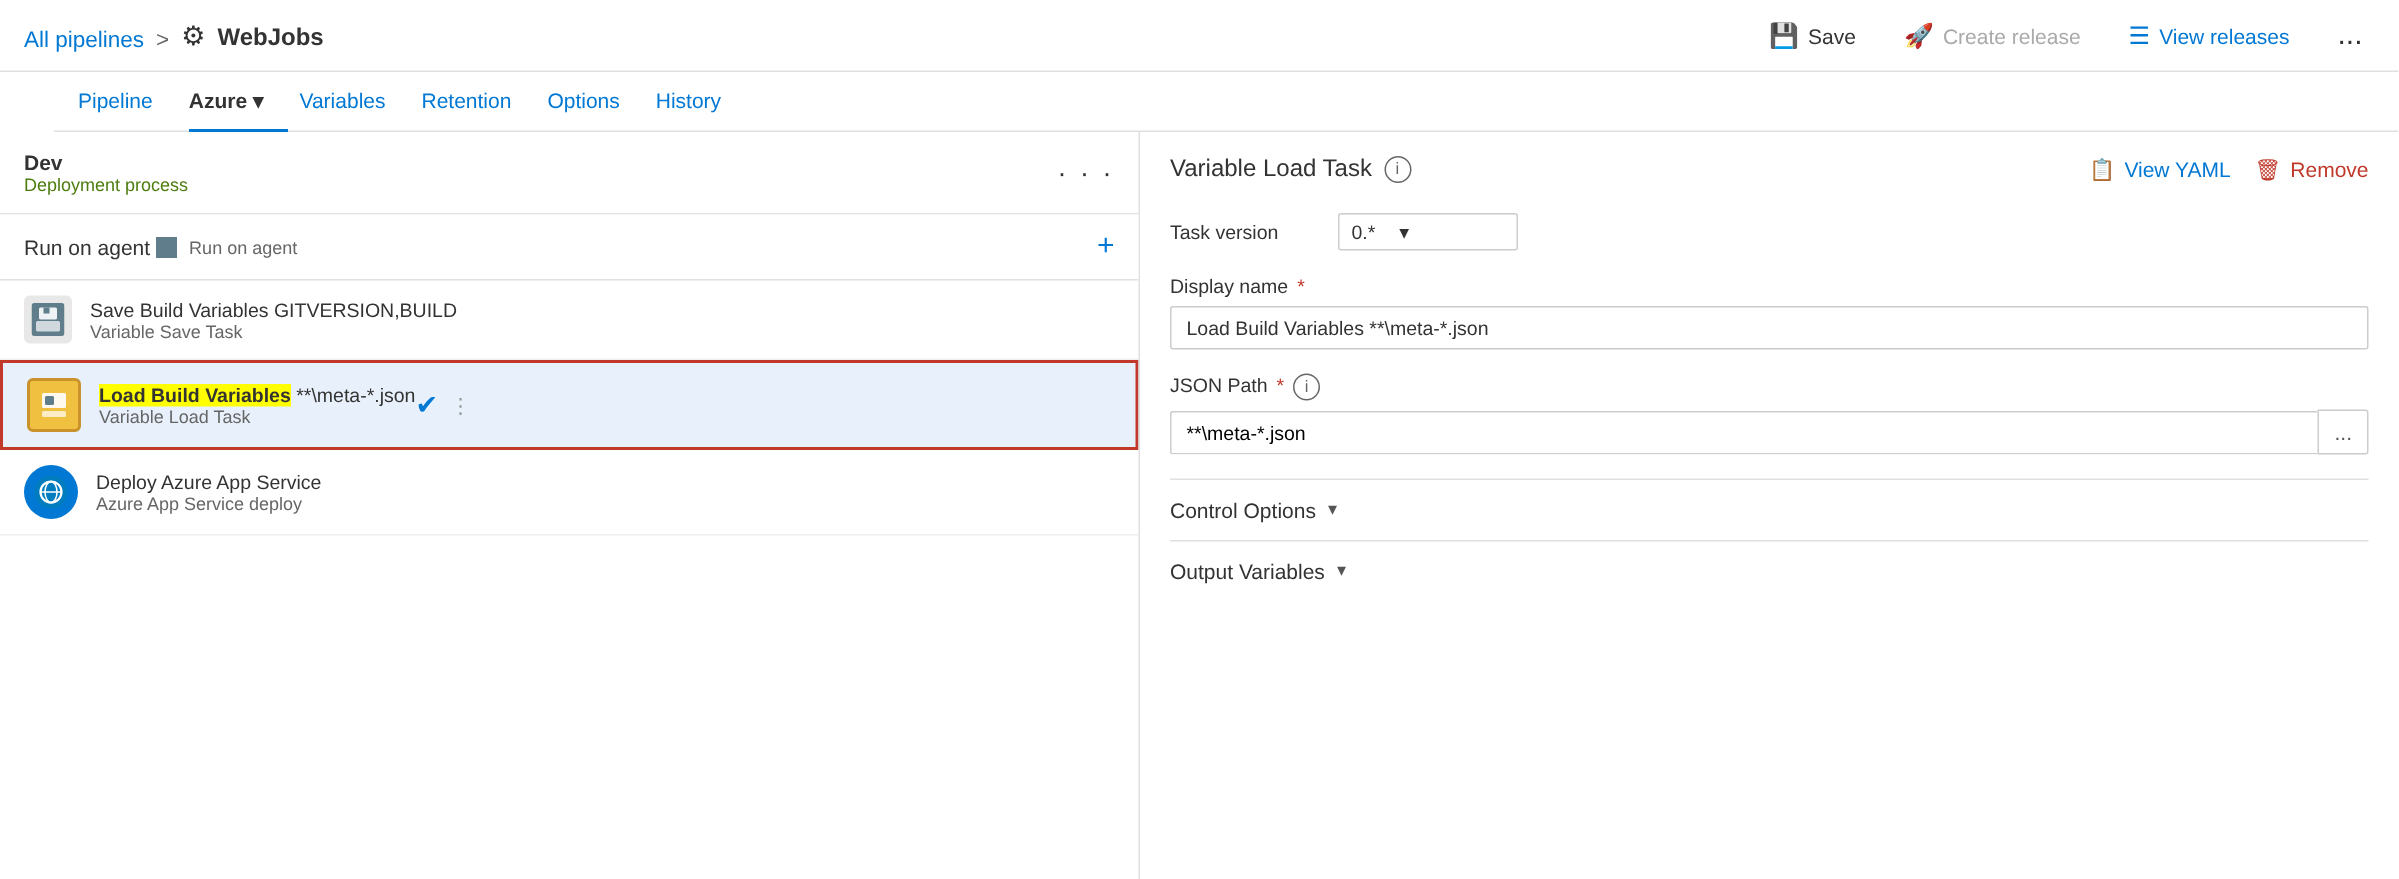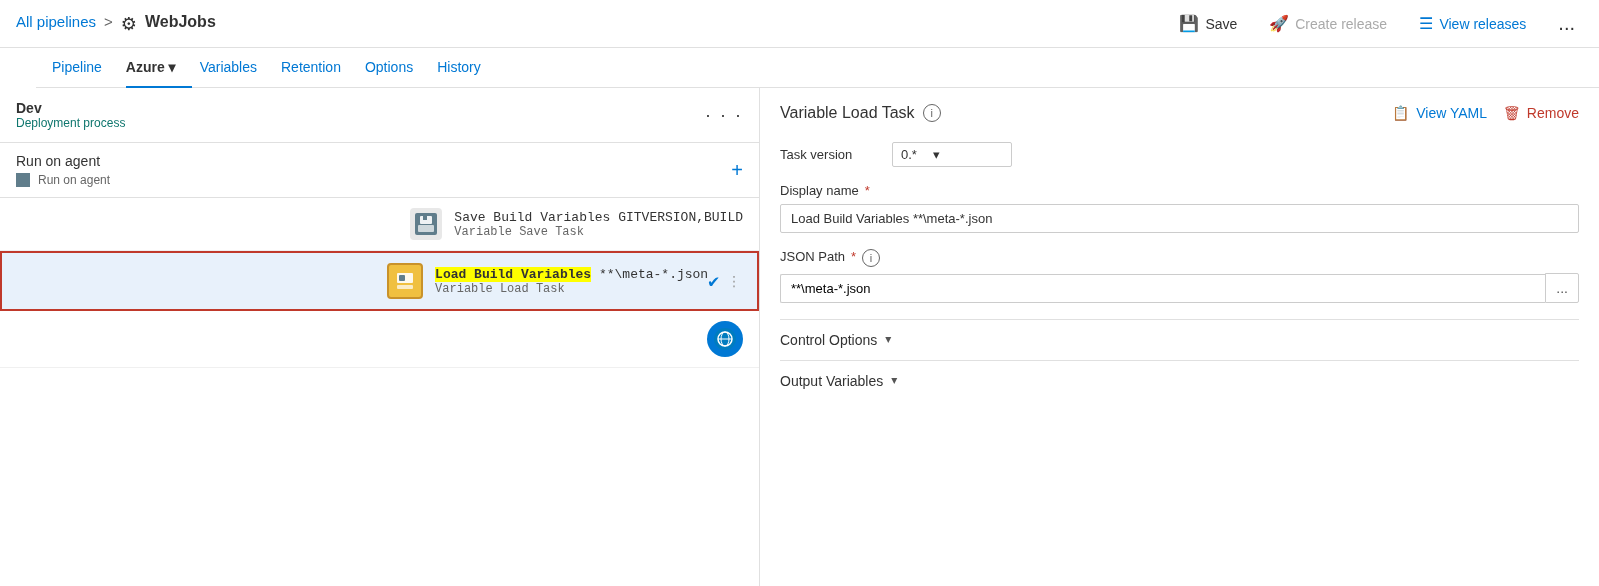--- a/index.html
+++ b/index.html
@@ -9,21 +9,21 @@
     .header {
       display: flex;
       align-items: center;
       justify-content: space-between;
       padding: 8px 16px;
       border-bottom: 1px solid #e0e0e0;
       height: 48px;
     }
     .header-left {
       display: flex;
-      align-items: flex-start;
+      align-items: flex-end;
       gap: 8px;
       font-size: 15px;
     }
     .breadcrumb-link {
       color: #0078d4;
       cursor: pointer;
       text-decoration: none;
     }
     .breadcrumb-sep {
       color: #666;
@@ -114,21 +114,21 @@
 
     
     .deployment-header {
       display: flex;
       align-items: center;
       justify-content: space-between;
       padding: 12px 16px;
       border-bottom: 1px solid #e0e0e0;
     }
     .deployment-title { font-weight: 600; font-size: 14px; }
-    .deployment-subtitle { color: #0f766e; font-size: 12px; }
+    .deployment-subtitle { color: #4d7c0f; font-size: 12px; }
     .three-dots { cursor: pointer; font-size: 18px; color: #333; border: none; background: none; letter-spacing: 2px; }
 
     
     .agent-section {
       border-bottom: 1px solid #e0e0e0;
       padding: 0;
     }
     .agent-header {
       display: flex;
       align-items: center;
@@ -149,25 +149,24 @@
       color: #0078d4;
       border: none;
       background: none;
       font-weight: 300;
     }
 
     
     .task-item {
       display: flex;
       align-items: center;
-      justify-content: flex-end;
+      justify-content: flex-start;
       padding: 10px 16px;
       border-bottom: 1px solid #f0f0f0;
       cursor: pointer;
-      font-family: Liberation Mono, monospace;
     }
     .task-item.selected-highlighted { background: #e8f1fb; border: 1.5px solid #c0392b; }
     .task-left { display: flex; align-items: center; gap: 12px; }
     .task-icon {
       width: 32px;
       height: 32px;
       border-radius: 4px;
       display: flex;
       align-items: center;
       justify-content: center;
@@ -358,21 +357,21 @@
       <div>
         <div class="deployment-title">Dev</div>
         <div class="deployment-subtitle">Deployment process</div>
       </div>
       <button class="three-dots">· · ·</button>
     </div>
 
     <div class="agent-section">
       <div class="agent-header">
         <div class="agent-left">
-          <div style="display:flex; flex-direction:column; gap:4px;">
+          <div style="display:flex; gap:4px;">
             <div class="agent-label">Run on agent</div>
             <div class="agent-sub">
               <span style="display:inline-block; width:14px; height:14px; background:#607d8b; margin-right:4px;"></span>
               <span>Run on agent</span>
             </div>
           </div>
         </div>
         <button class="add-btn">+</button>
       </div>
     </div>
@@ -420,20 +419,24 @@
     <div class="task-item">
       <div class="task-left">
         <div class="task-icon" style="background: #0078d4; border-radius: 50%; width:36px; height:36px; display:flex; align-items:center; justify-content:center;">
           <svg width="22" height="22" viewBox="0 0 22 22">
             <circle cx="11" cy="11" r="11" fill="#007cbf"></circle>
             <circle cx="11" cy="11" r="7" fill="none" stroke="white" stroke-width="1.5"></circle>
             <ellipse cx="11" cy="11" rx="4" ry="7" fill="none" stroke="white" stroke-width="1"></ellipse>
             <line x1="4" y1="11" x2="18" y2="11" stroke="white" stroke-width="1"></line>
           </svg>
         </div>
+        <div class="task-info">
+          <div class="task-name">Deploy Azure App Service</div>
+          <div class="task-sub">Azure App Service deploy</div>
+        </div>
       </div>
     </div>
 
   </div>
 
   <div class="right-panel">
 
     <div class="right-panel-header">
       <div class="right-panel-title">
         <span>Variable Load Task</span>

